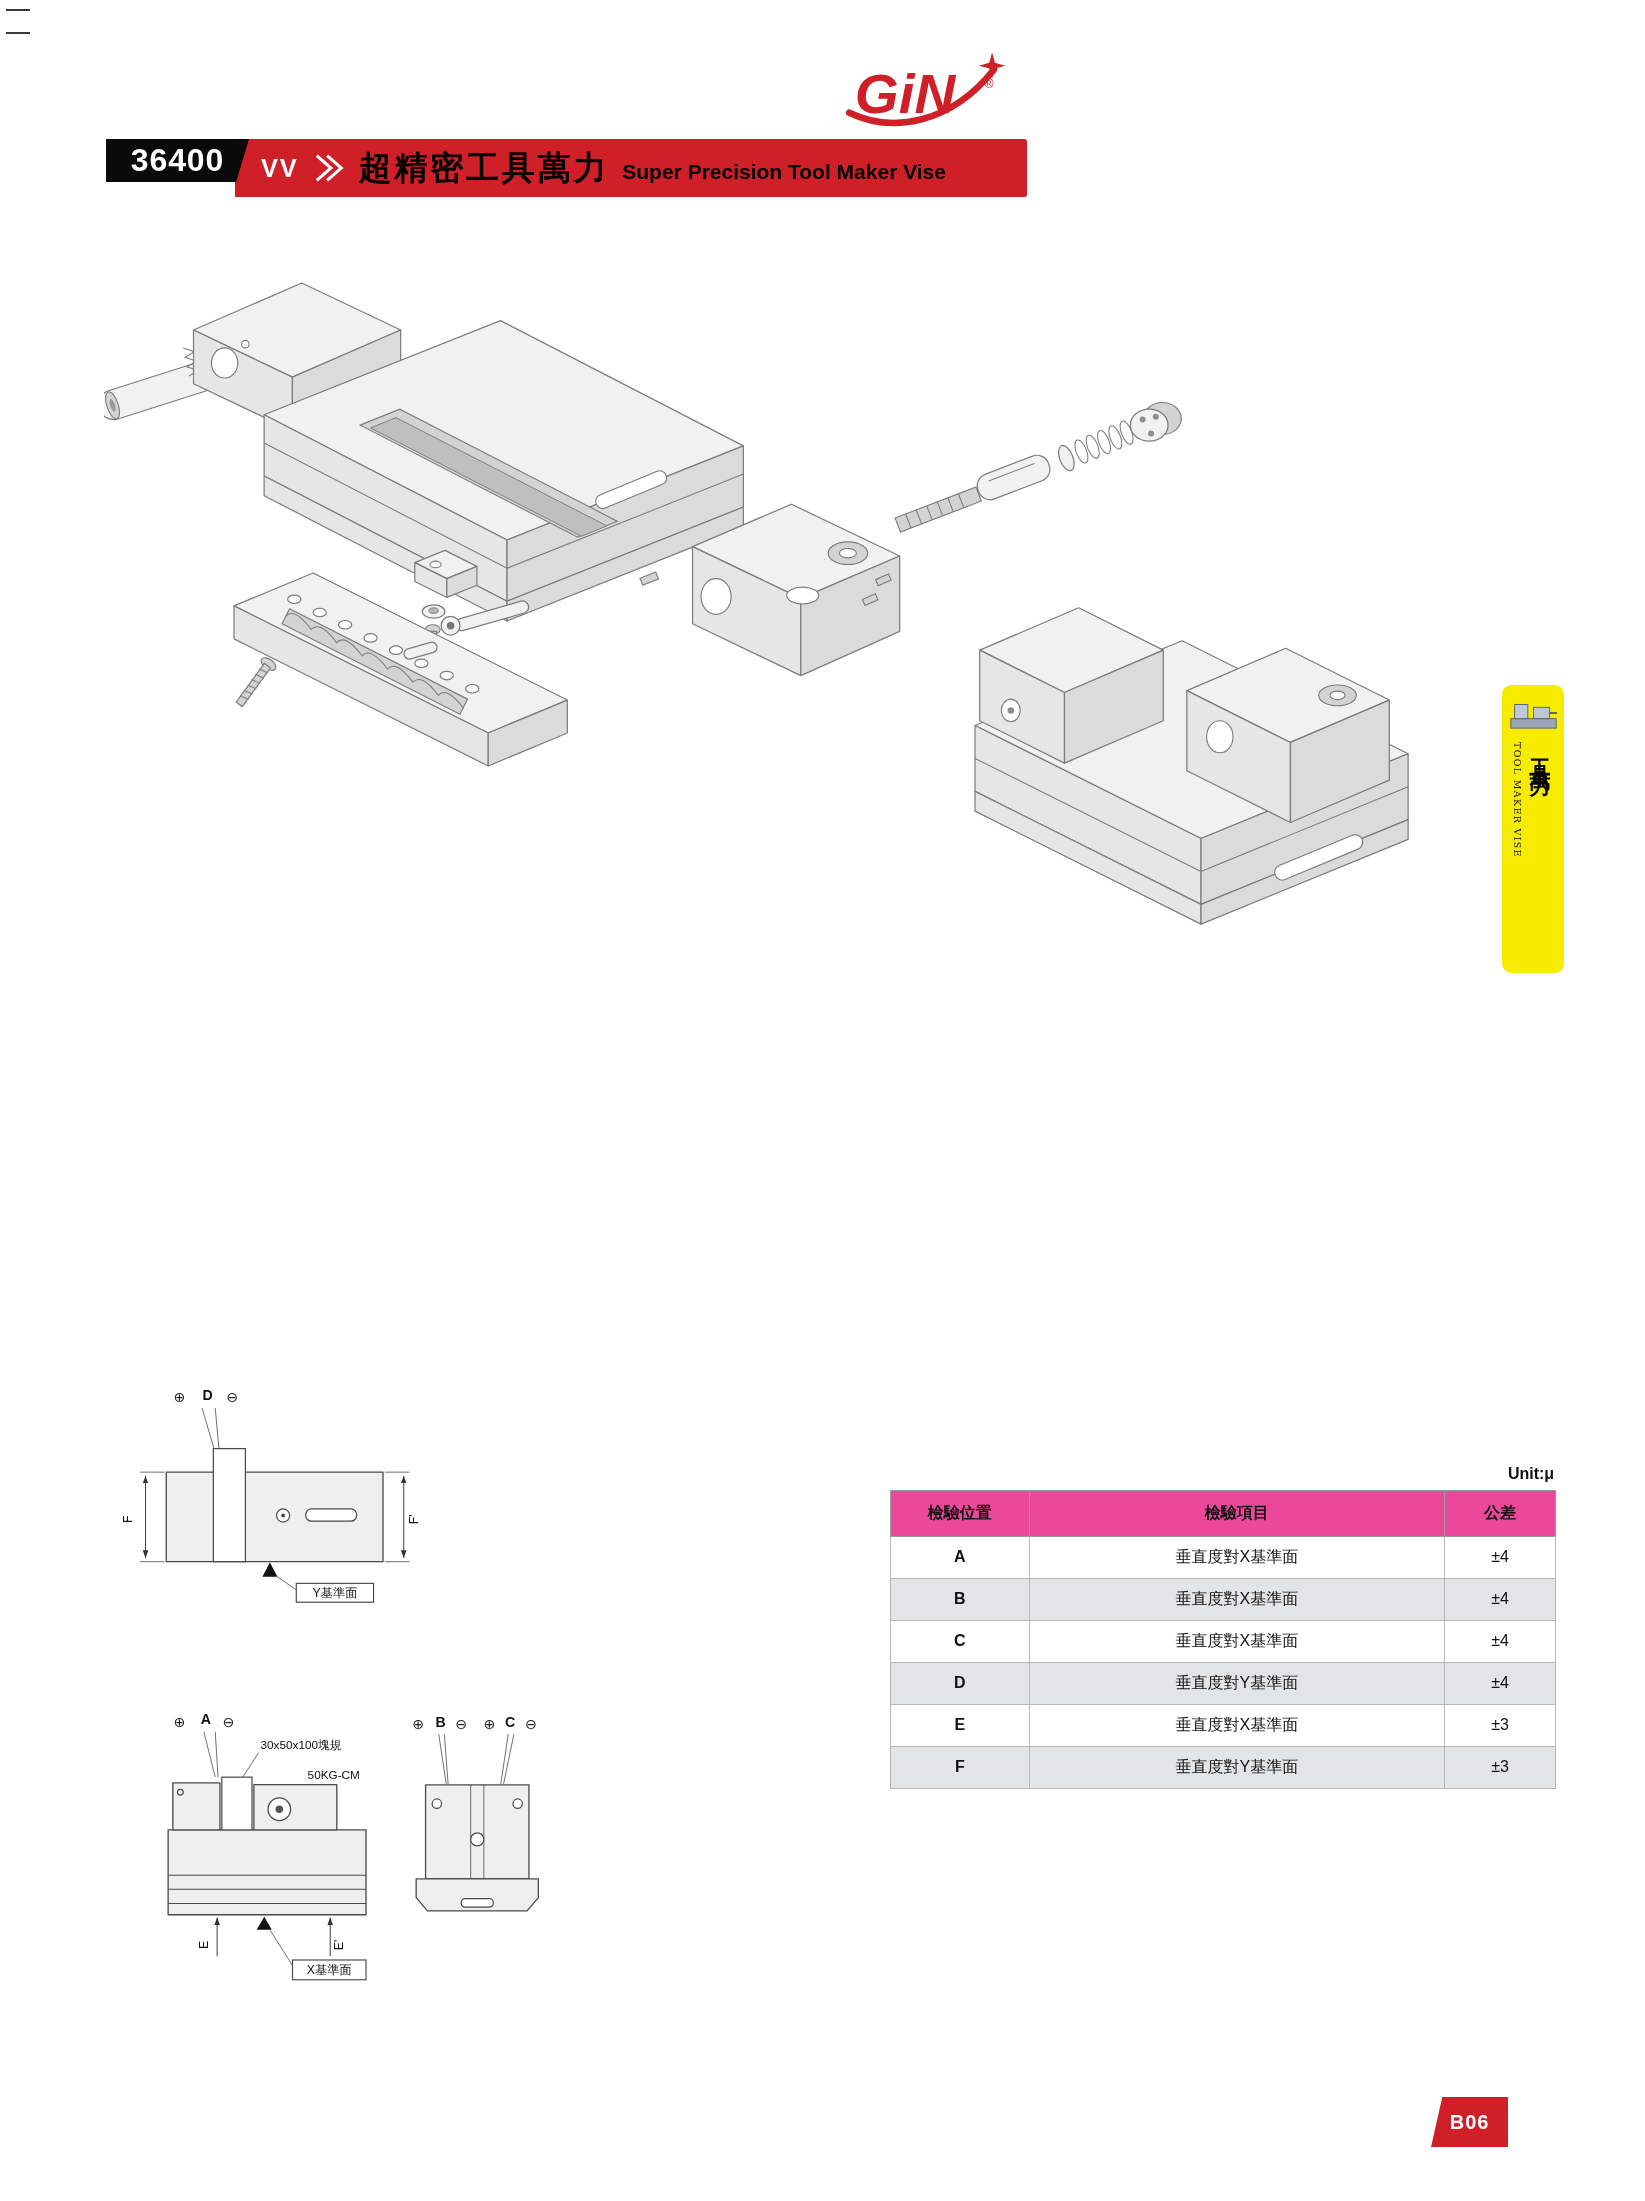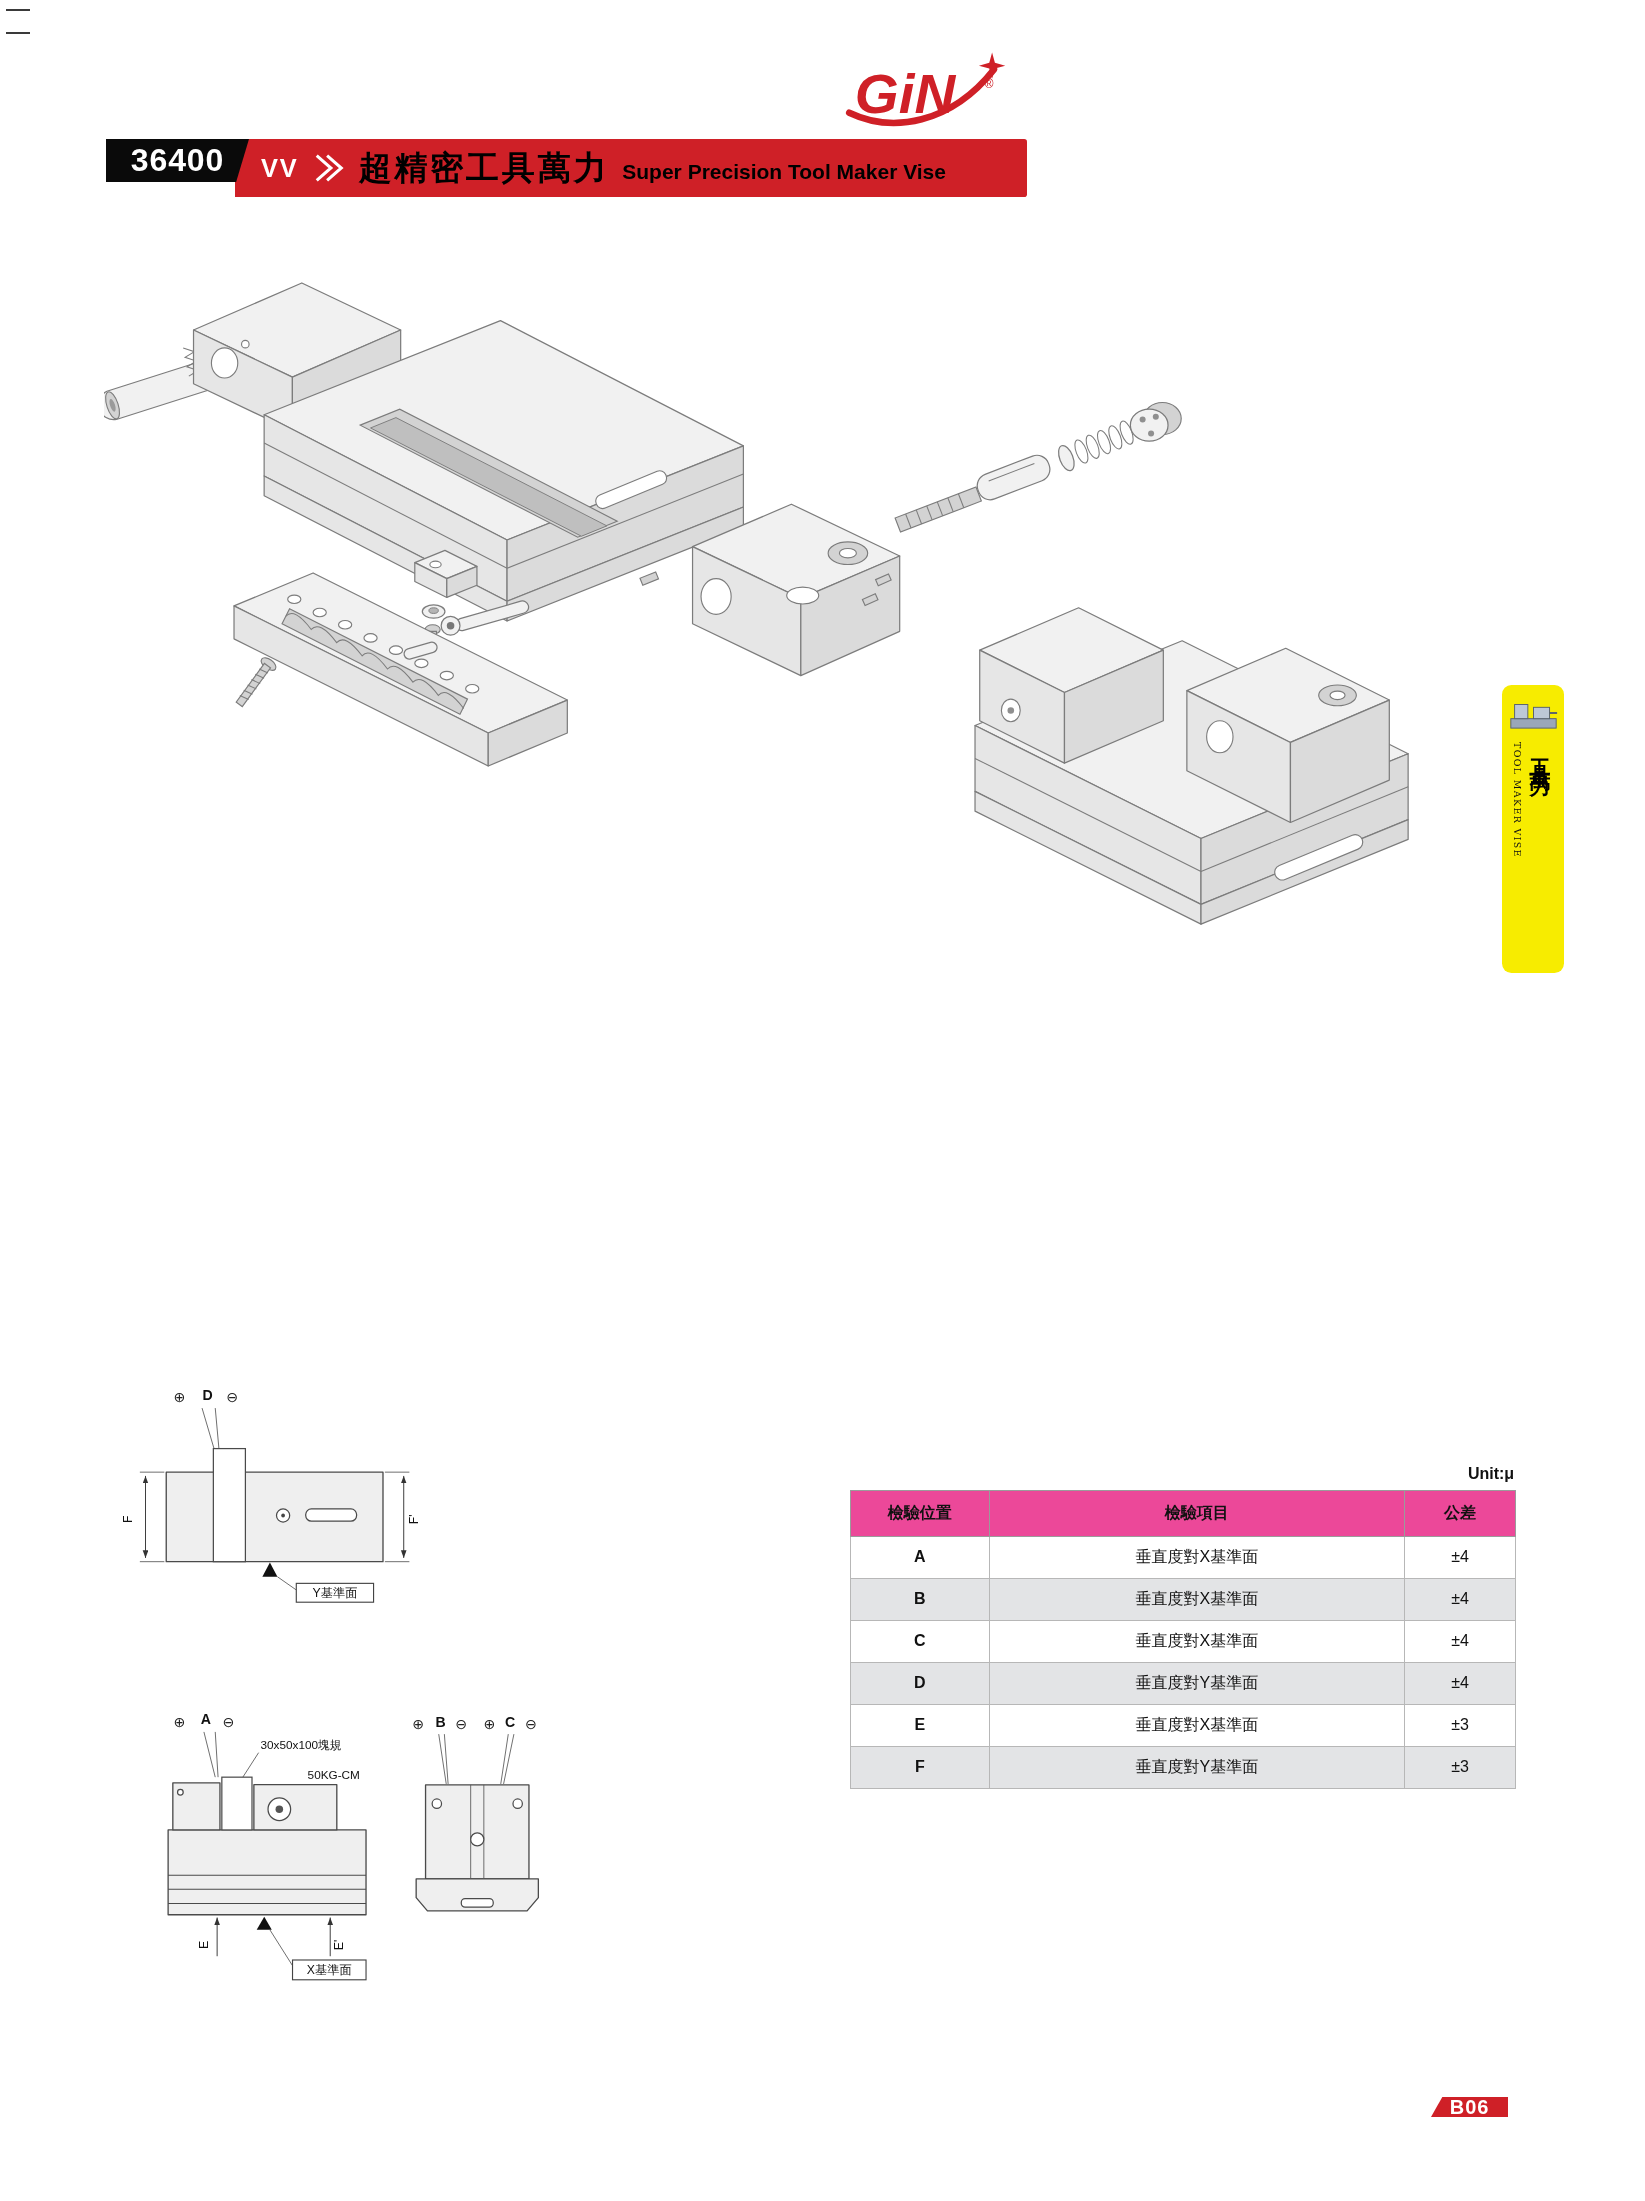--- a/index.html
+++ b/index.html
@@ -45,29 +45,29 @@
   .dgl{stroke:#4a4a4a;stroke-width:1.1;fill:none}
   .dgt{stroke:#555;stroke-width:0.9;fill:none}
   .sym{font-size:15px;fill:#222;text-anchor:middle}
   .lbl{font-size:15px;fill:#111;font-weight:bold;text-anchor:middle}
   .small{font-size:12.5px;fill:#111}
   .dim{font-size:13px;fill:#111;text-anchor:middle}
   .dbox{fill:#fff;stroke:#444;stroke-width:1.2}
   .dtxt{font-size:13px;fill:#111;text-anchor:middle}
 
   
-  .spec{position:absolute;left:850px;top:1465px;width:666px}
+  .spec{position:absolute;left:890px;top:1465px;width:666px}
   .unit{text-align:right;font-weight:bold;font-size:16px;margin-bottom:6.6px;padding-right:1.9px}
   table.insp{border-collapse:collapse;width:100%;table-layout:fixed}
   .insp th{background:#ec4899;font-size:16px;height:43px;border:0.9px solid #9b9b9b;font-weight:bold}
   .insp td{height:39px;text-align:center;font-size:16px;border:0.9px solid #b7b7b7;background:#fff}
   .insp tr.alt td{background:#e3e4e6}
   .insp td.pos{font-weight:bold}
 
-  .page-badge{position:absolute;left:1431px;top:2097px;width:77px;height:20px;background:#cf2027;color:#fff;
+  .page-badge{position:absolute;left:1431px;top:2097px;width:77px;height:50px;background:#cf2027;color:#fff;
               font-weight:bold;font-size:20px;display:flex;align-items:center;justify-content:center;
               letter-spacing:0.9px;clip-path:polygon(11.3px 0,100% 0,100% 100%,0 100%)}
 </style>
 </head>
 <body>
 
 <div class="regmark" style="left:5.6px;top:9.4px"></div>
 <div class="regmark" style="left:5.6px;top:32px"></div>
 
 <svg class="logo-svg" width="174" height="94" viewBox="0 0 185 100">

